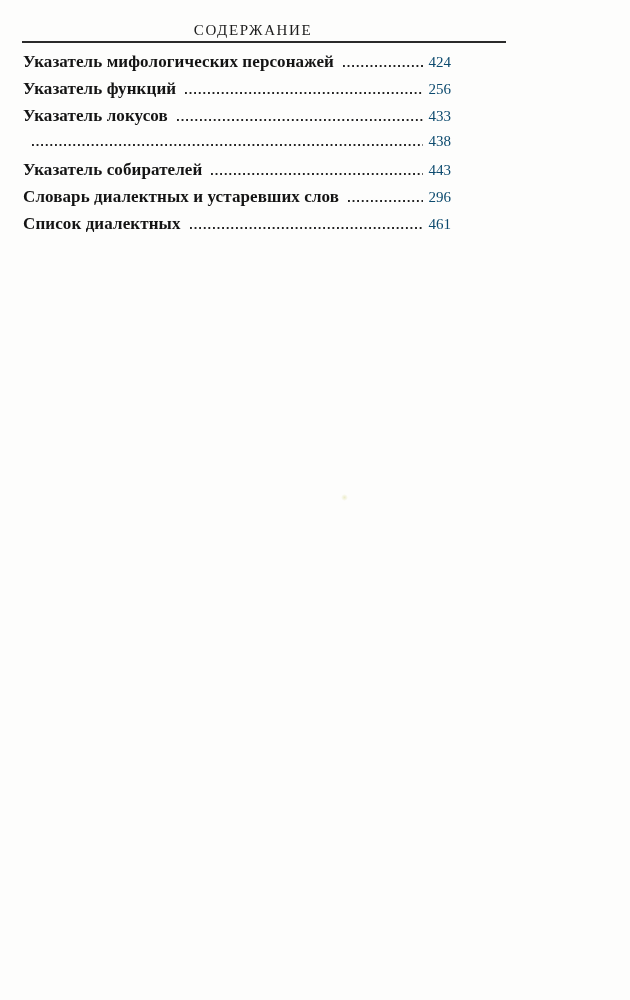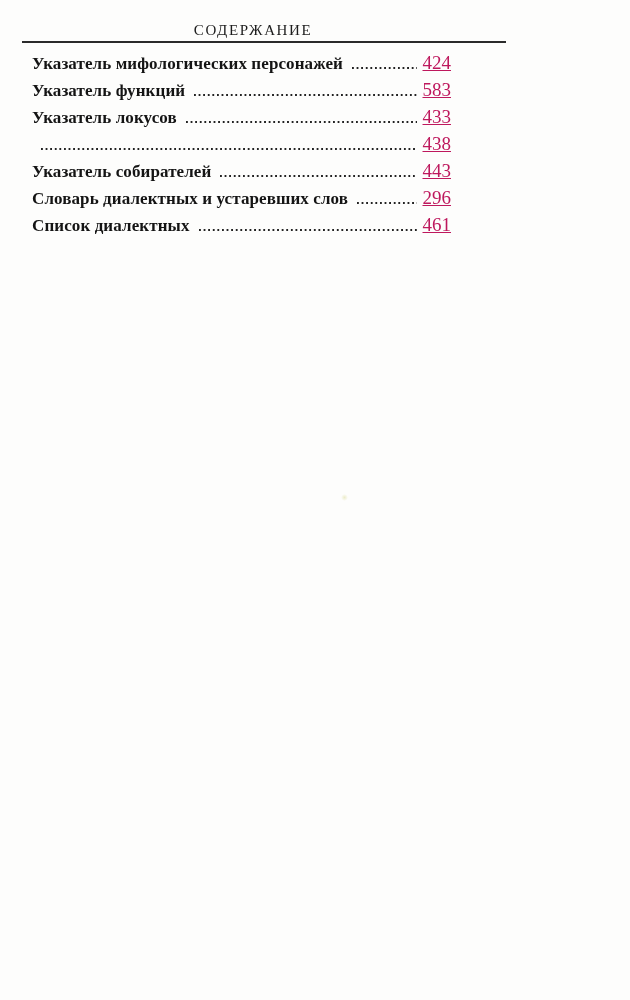--- a/index.html
+++ b/index.html
@@ -30,21 +30,21 @@
     position: absolute;
     top: 41px;
     left: 22px;
     width: 551px;
     height: 0;
     border-top: 2px solid #2b2b2b;
   }
   .toc {
     position: absolute;
     top: 52px;
-    left: 32px;
+    left: 23px;
     right: 55px;
   }
   .toc-row {
     display: flex;
     align-items: baseline;
     height: 27px;
     color: #141414;
   }
   .toc-label {
     font-weight: bold;
@@ -55,24 +55,23 @@
   .toc-leader {
     flex: 1;
     height: 2px;
     margin: 0 6px 0 9px;
     background-image: radial-gradient(circle at 1px 1px, #222 0.95px, transparent 1.25px);
     background-size: 4.6px 2px;
     background-repeat: repeat-x;
     background-position: left bottom;
   }
   .toc-page {
-    font-size: 19px;
+    font-size: 15px;
     white-space: nowrap;
-    color: #be185d;
-    text-decoration: underline;
+    color: #0c4a6e;
   }
   .scan-speck {
     position: absolute;
     left: 341px;
     top: 494px;
     width: 7px;
     height: 7px;
     border-radius: 50%;
     background: radial-gradient(circle, rgba(222,222,160,0.55) 0%, rgba(222,222,160,0) 70%);
   }
@@ -89,21 +88,21 @@
 
     <div class="toc-row">
       <span class="toc-label">Указатель мифологических персонажей</span>
       <span class="toc-leader"></span>
       <span class="toc-page">424</span>
     </div>
 
     <div class="toc-row">
       <span class="toc-label">Указатель функций</span>
       <span class="toc-leader"></span>
-      <span class="toc-page">583</span>
+      <span class="toc-page">256</span>
     </div>
 
     <div class="toc-row">
       <span class="toc-label">Указатель локусов</span>
       <span class="toc-leader"></span>
       <span class="toc-page">433</span>
     </div>
 
     <div class="toc-row">
       <span class="toc-leader"></span>

